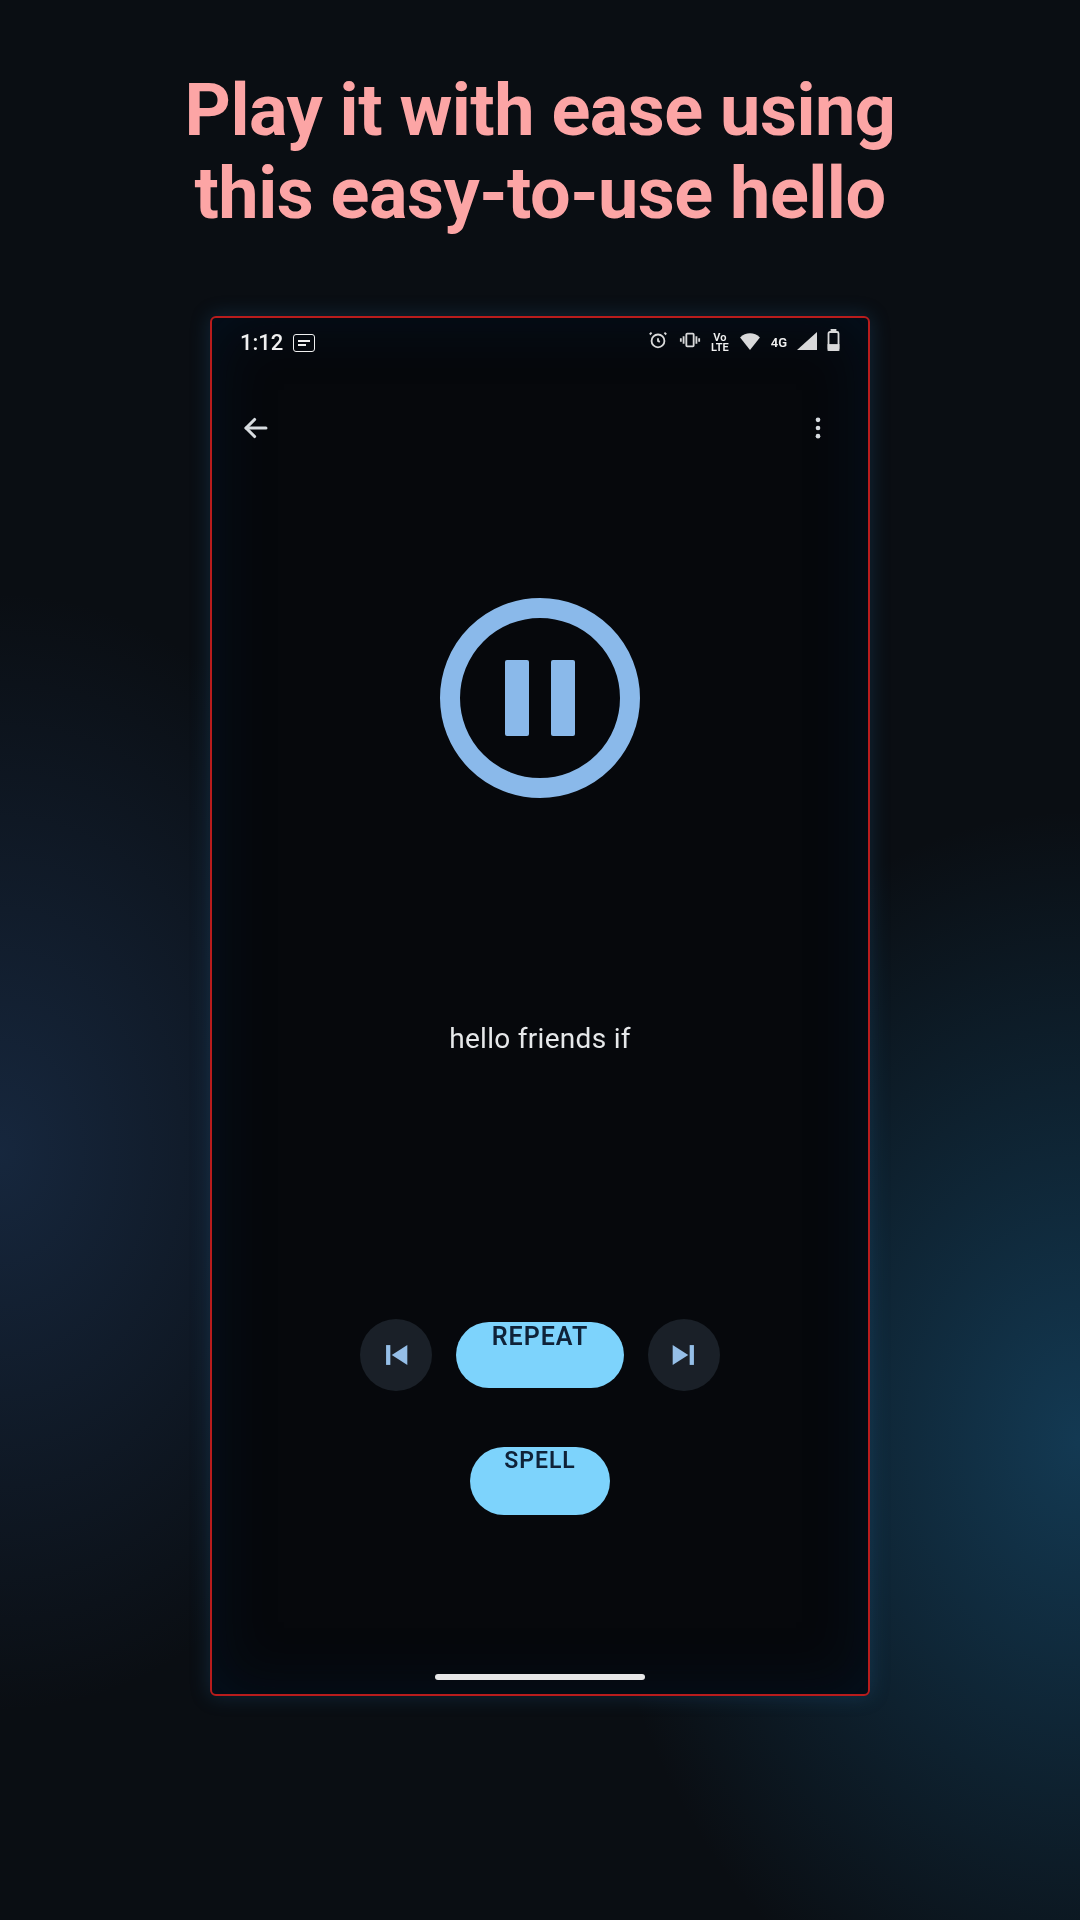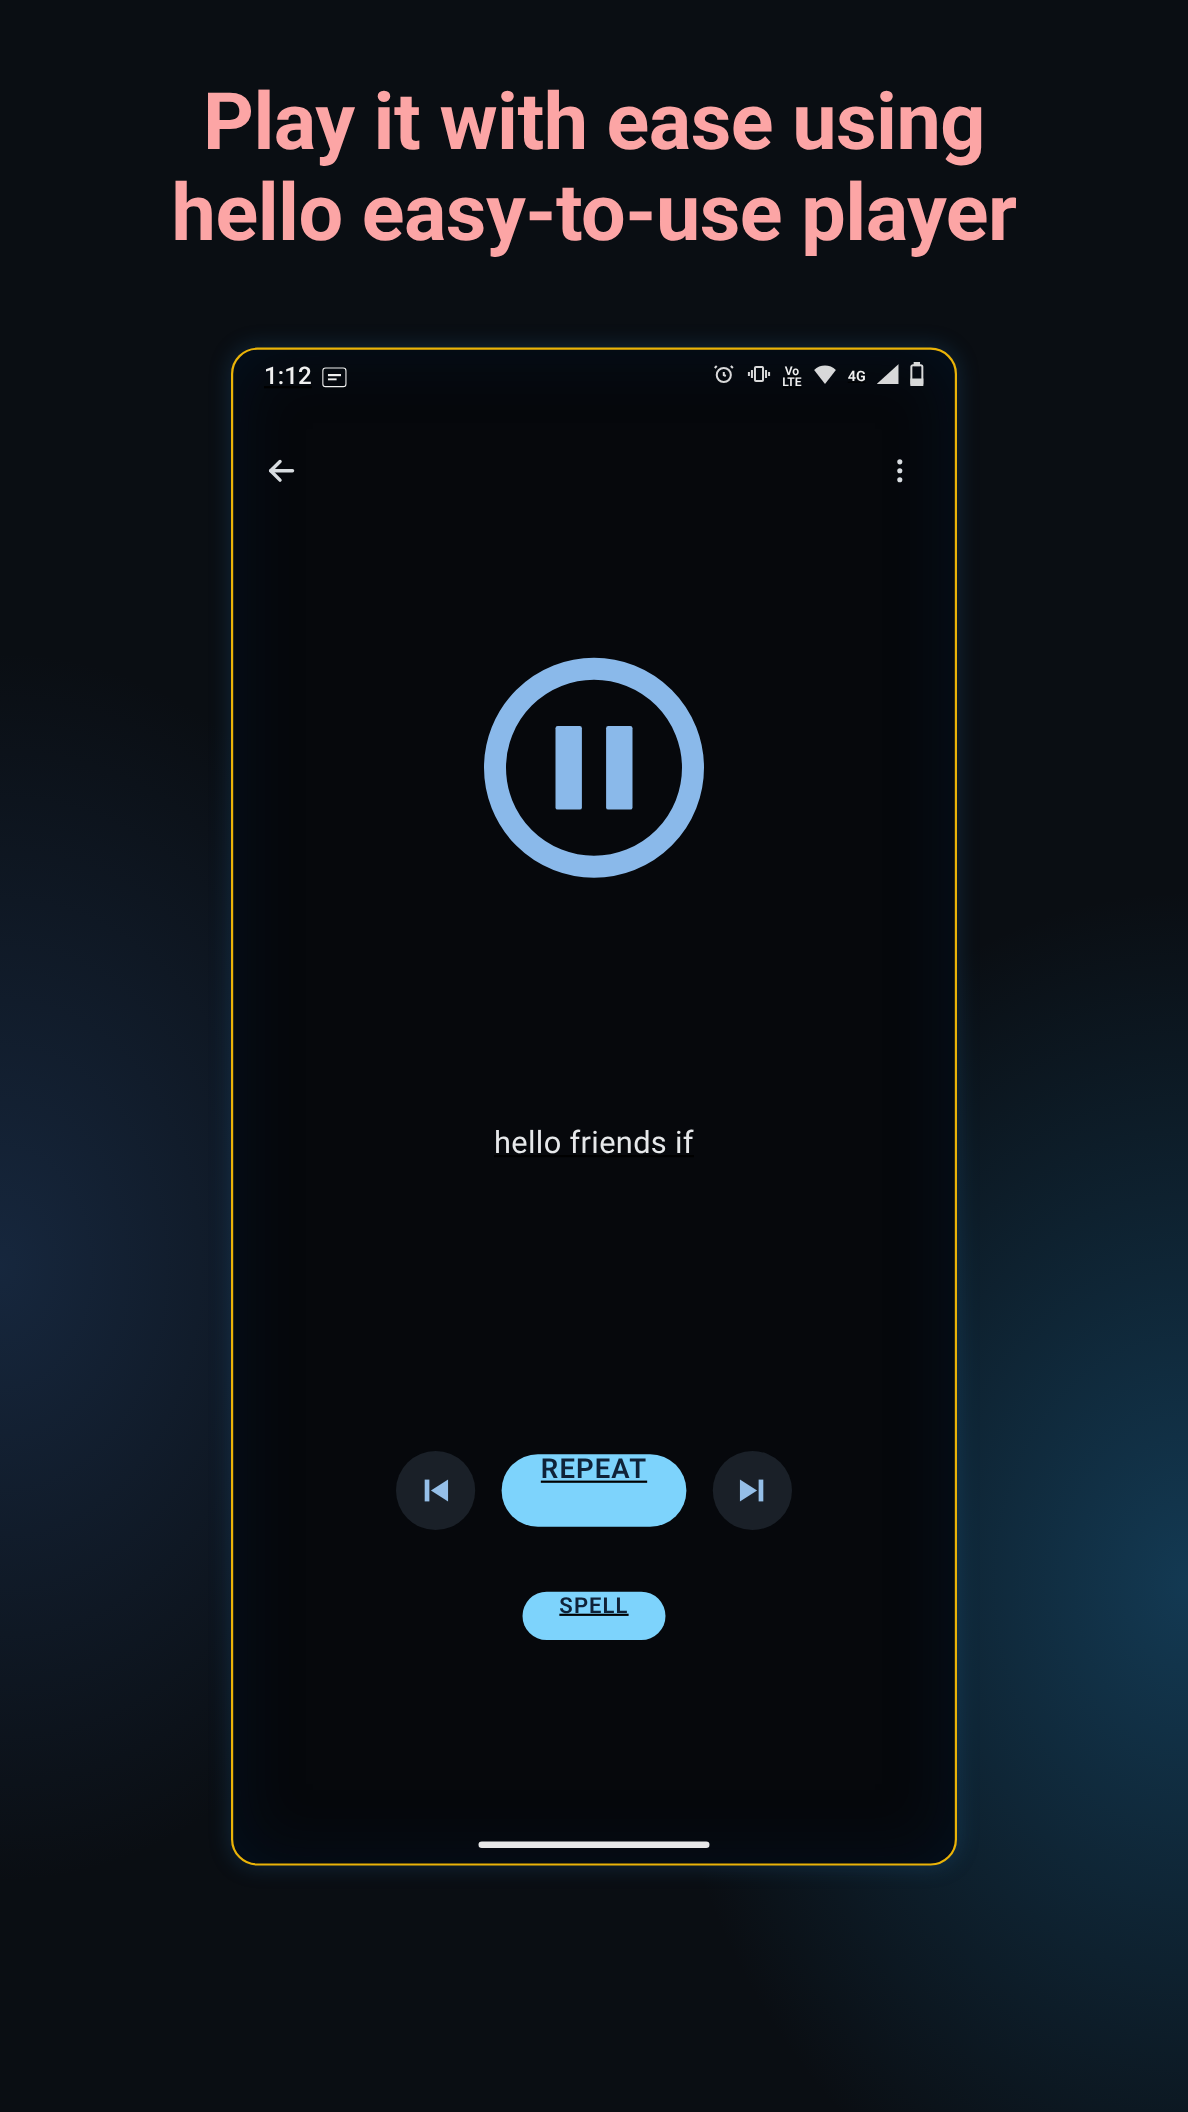--- a/index.html
+++ b/index.html
@@ -22,29 +22,28 @@
     text-align: center;
     line-height: 1.15;
     margin-top: 70px;
     letter-spacing: -0.5px;
   }
 
   .phone {
     margin-top: 80px;
     width: 660px;
     height: 1380px;
-    border-radius: 24px;
+    border-radius: 6px;
     background: #06080c;
-    border: 2px solid #eab308;
+    border: 2px solid #b91c1c;
     box-shadow: 0 0 20px rgba(40,120,180,0.25), inset 0 0 60px rgba(0,30,60,0.4);
     position: relative;
     overflow: hidden;
     display: flex;
     flex-direction: column;
-    text-decoration: underline;
   }
 
   
   .status-bar {
     height: 50px;
     display: flex;
     align-items: center;
     justify-content: space-between;
     padding: 0 28px;
     color: #f0f0f0;
@@ -140,21 +139,21 @@
     width: 210px; height: 6px;
     background: #e8e8e8;
     border-radius: 4px;
   }
 </style>
 </head>
 <body>
 
 <div class="headline">
   <div>Play it with ease using</div>
-  <div>hello easy-to-use player</div>
+  <div>this easy-to-use hello</div>
 </div>
 
 <div class="phone">
 
   <div class="status-bar">
     <div class="status-left">
       <span>1:12</span>
       <span class="caption-box">
         <svg width="12" height="6" viewBox="0 0 12 6">
             <rect x="0" y="0" width="12" height="2" fill="#f0f0f0"></rect>
@@ -239,20 +238,20 @@
       </div>
       <div class="round-btn">
         <svg width="34" height="34" viewBox="0 0 24 24" fill="currentColor">
             <path d="M4 5v14l11-7z"></path>
             <rect x="16" y="5" width="3" height="14"></rect>
           </svg>
       </div>
     </div>
 
     <div class="spell-row">
-      <div class="pill-btn" style="padding:0 34px; height:44px; font-size:20px;">
+      <div class="pill-btn" style="padding:0 34px; height:68px; font-size:23px;">
         <span>SPELL</span>
       </div>
     </div>
   </div>
 
   <div class="gesture-bar"></div>
 </div>
 
 </body></html>

